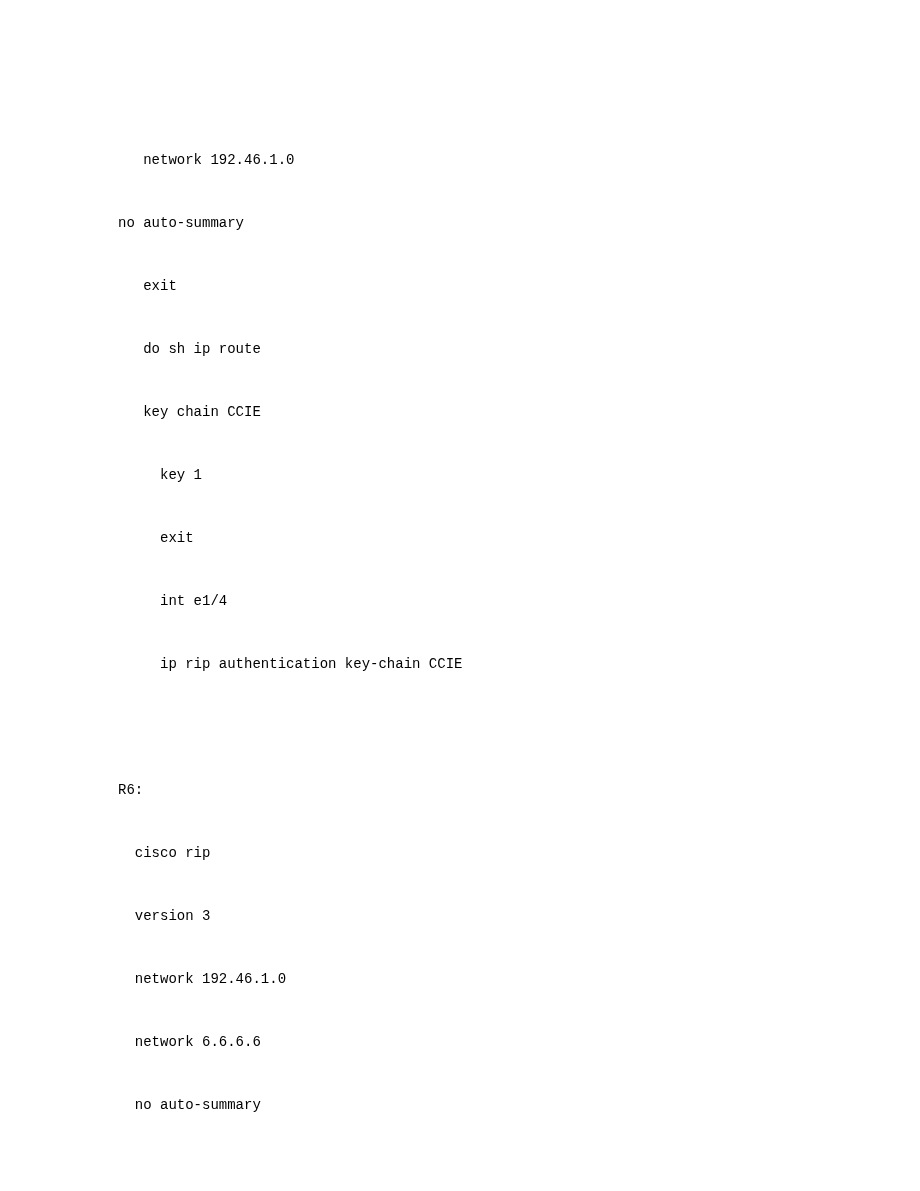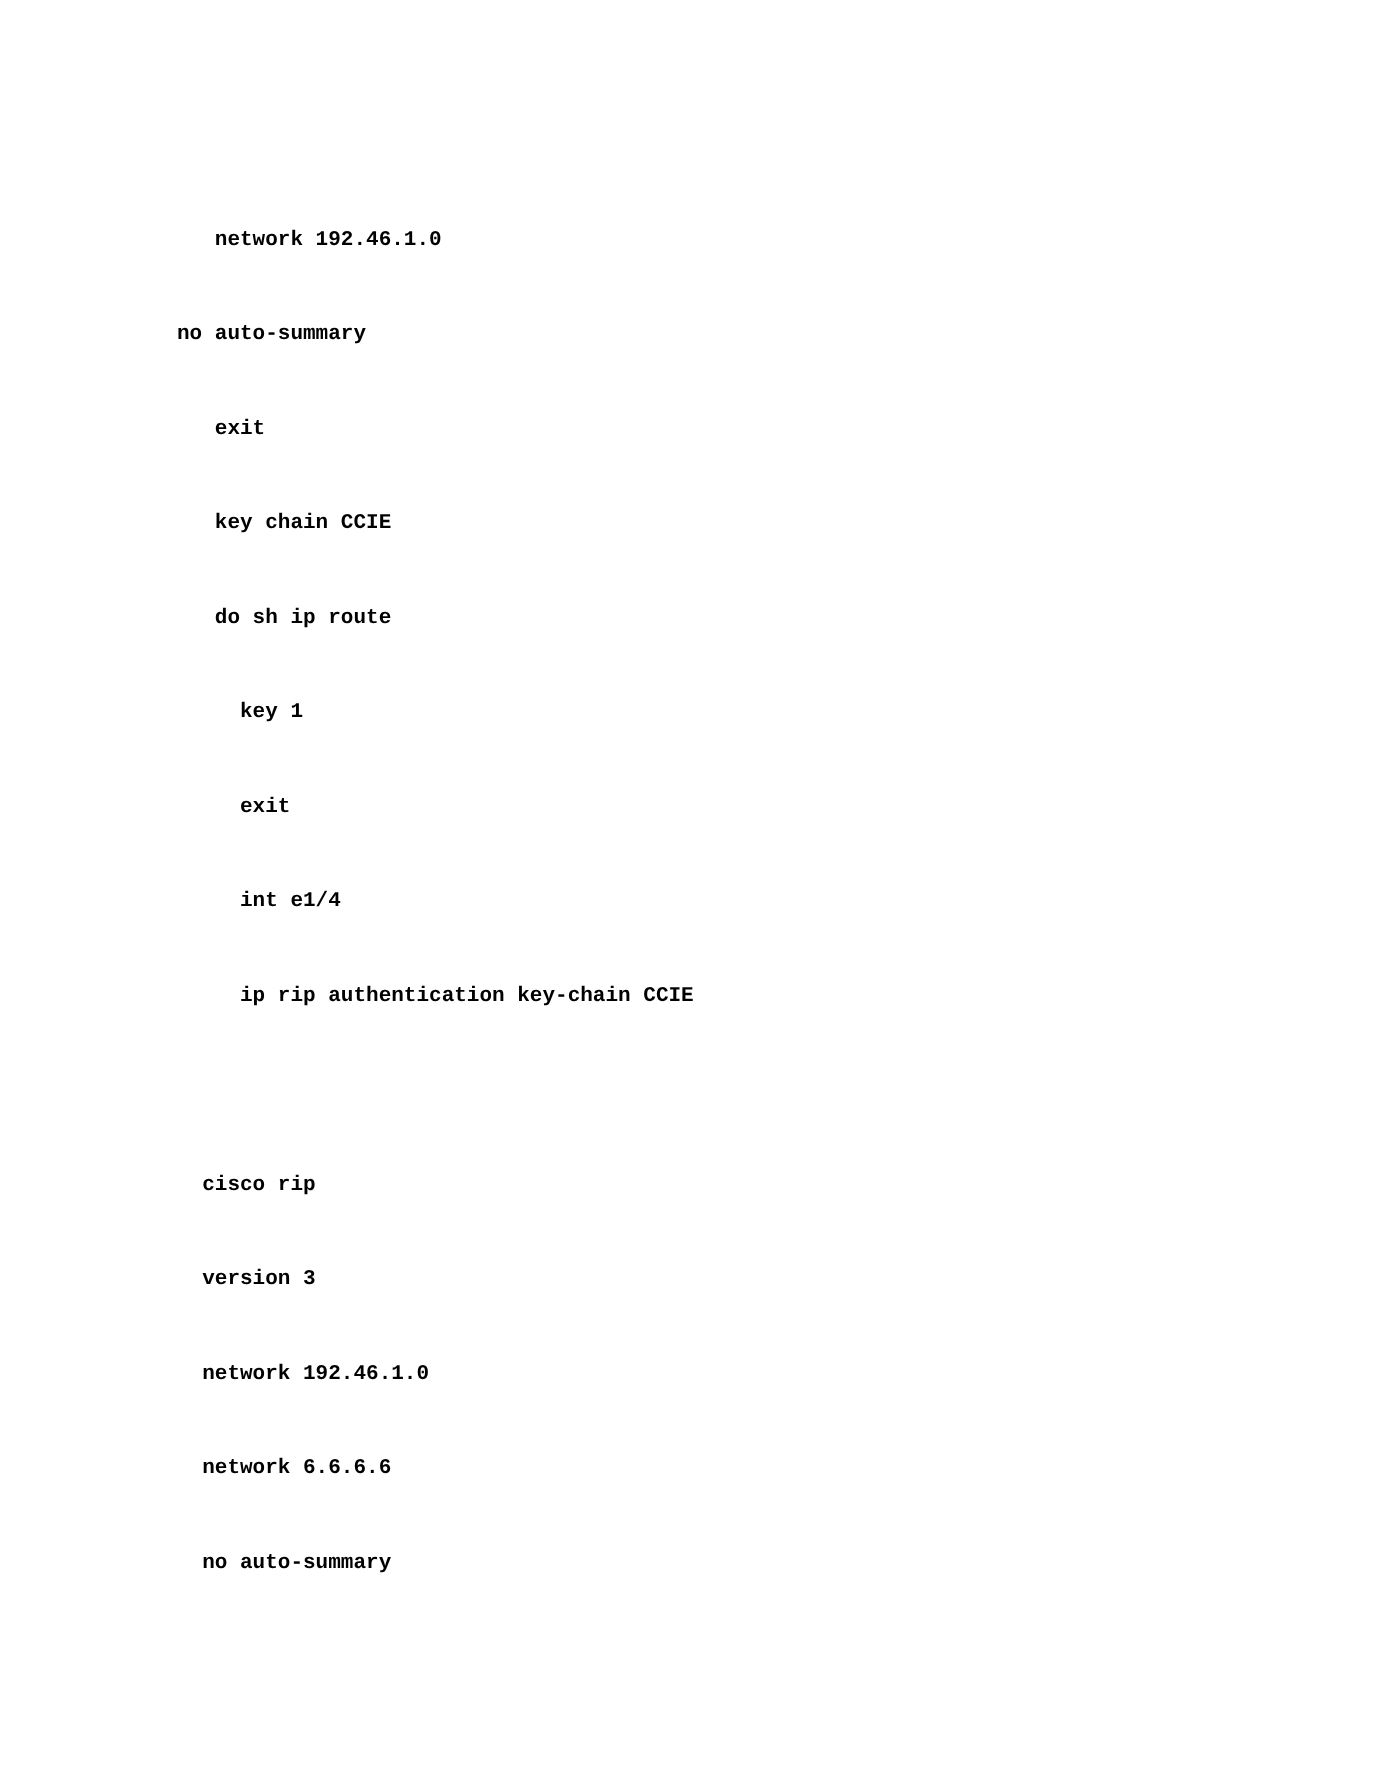--- a/index.html
+++ b/index.html
@@ -17,43 +17,43 @@
   }
   .mono {
     font-family: "Courier New", monospace;
     white-space: pre;
   }
   .line {
     white-space: pre;
   }
   .section {
     margin-bottom: 0;
-    font-weight: bold;
   }
 </style>
 </head>
 <body>
 
 <div class="page">
 
   <div class="mono section">
     <div class="line">   network 192.46.1.0</div>
     <div class="line">no auto-summary</div>
     <div class="line">   exit</div>
+    <div class="line">   do sh ip route</div>
     <div class="line">   key chain CCIE</div>
-    <div class="line">   do sh ip route</div>
     <div class="line">     key 1</div>
     <div class="line">     exit</div>
     <div class="line">     int e1/4</div>
     <div class="line">     ip rip authentication key-chain CCIE</div>
   </div>
 
   <div class="mono">&nbsp;</div>
 
   <div class="mono section">
+    <div class="line">R6:</div>
     <div class="line">  cisco rip</div>
     <div class="line">  version 3</div>
     <div class="line">  network 192.46.1.0</div>
     <div class="line">  network 6.6.6.6</div>
     <div class="line">  no auto-summary</div>
     
     
     
     
     

